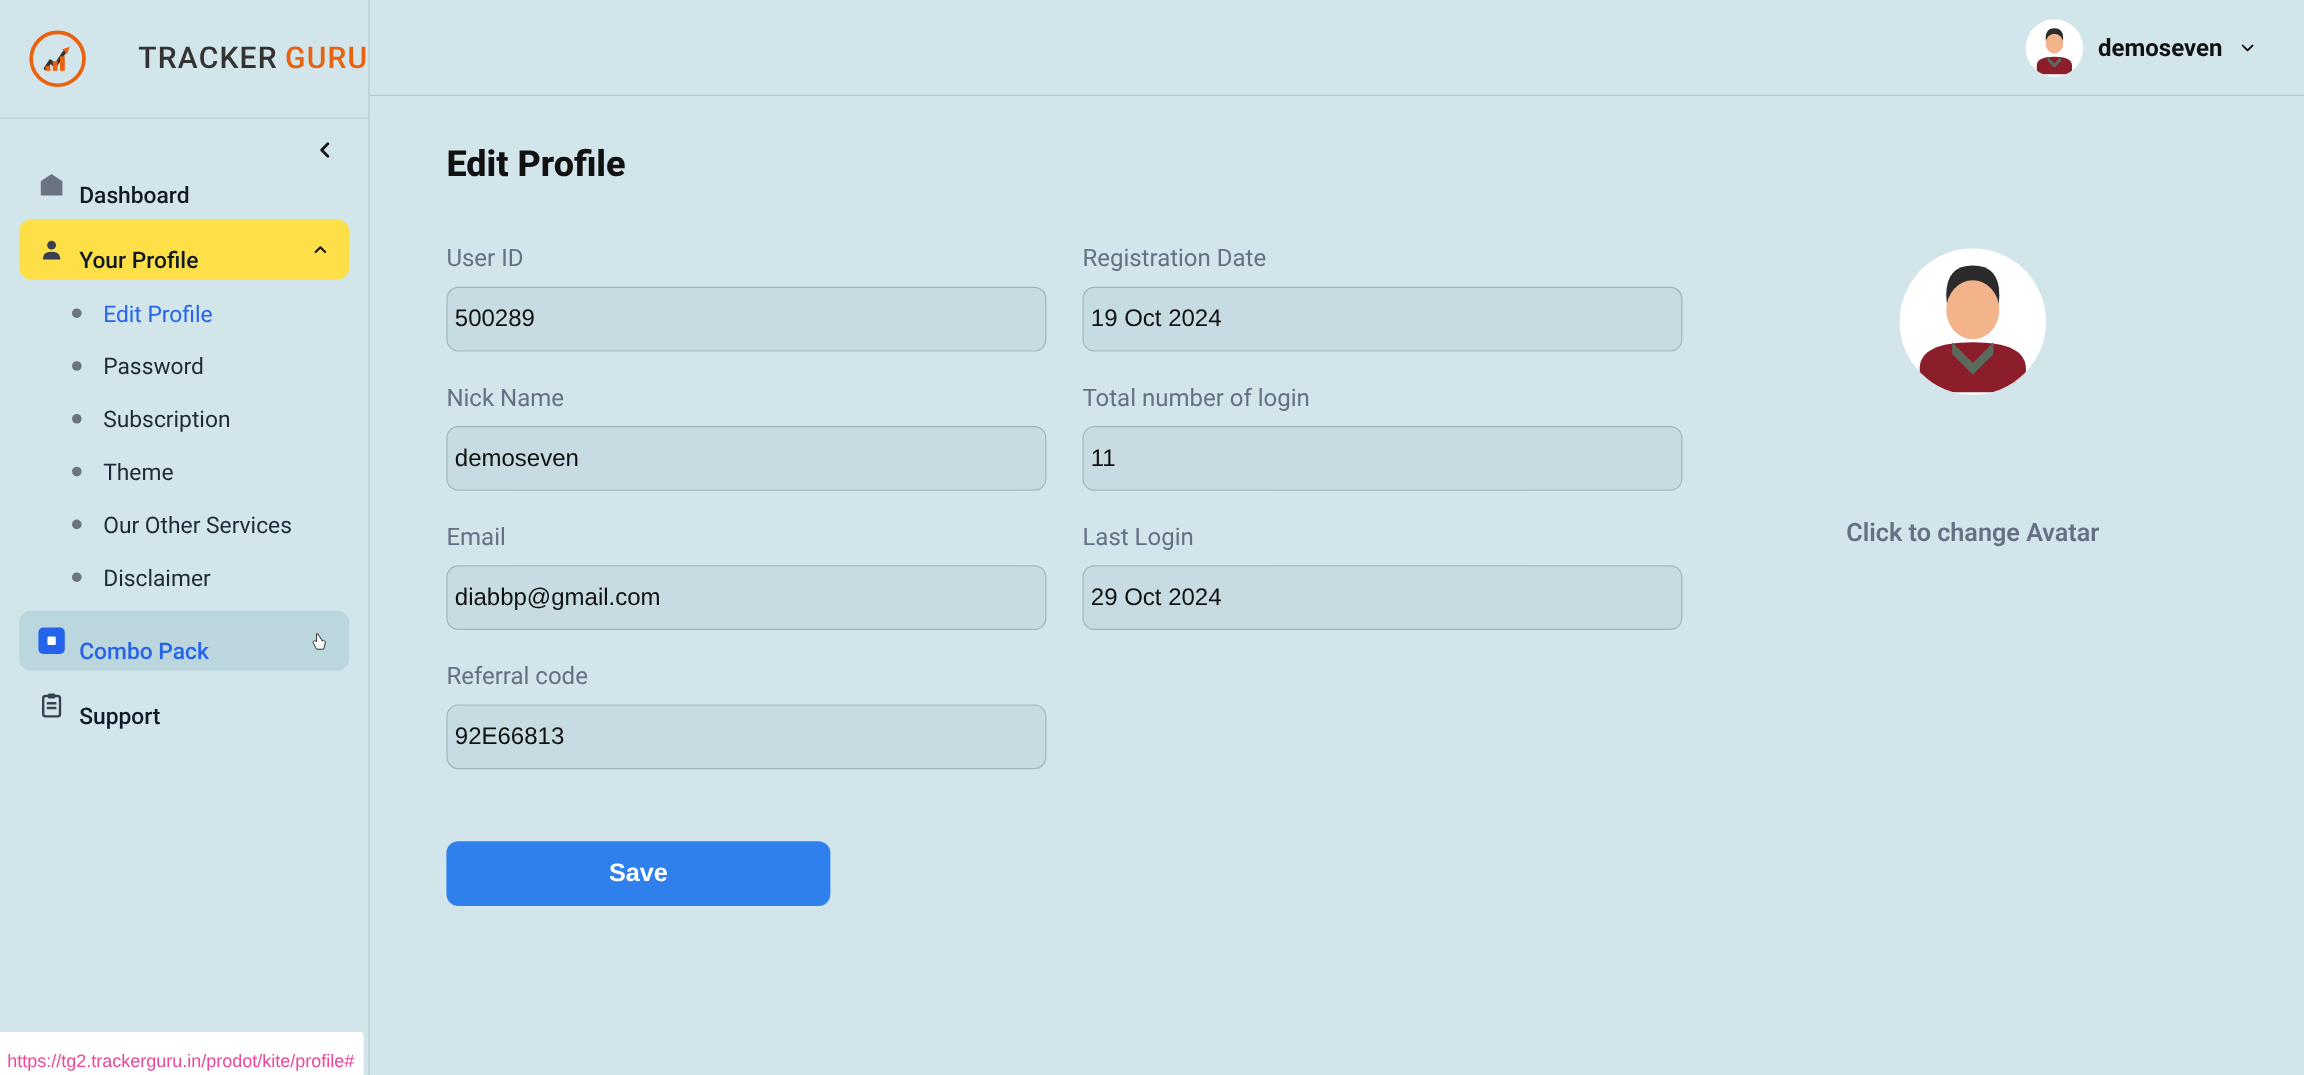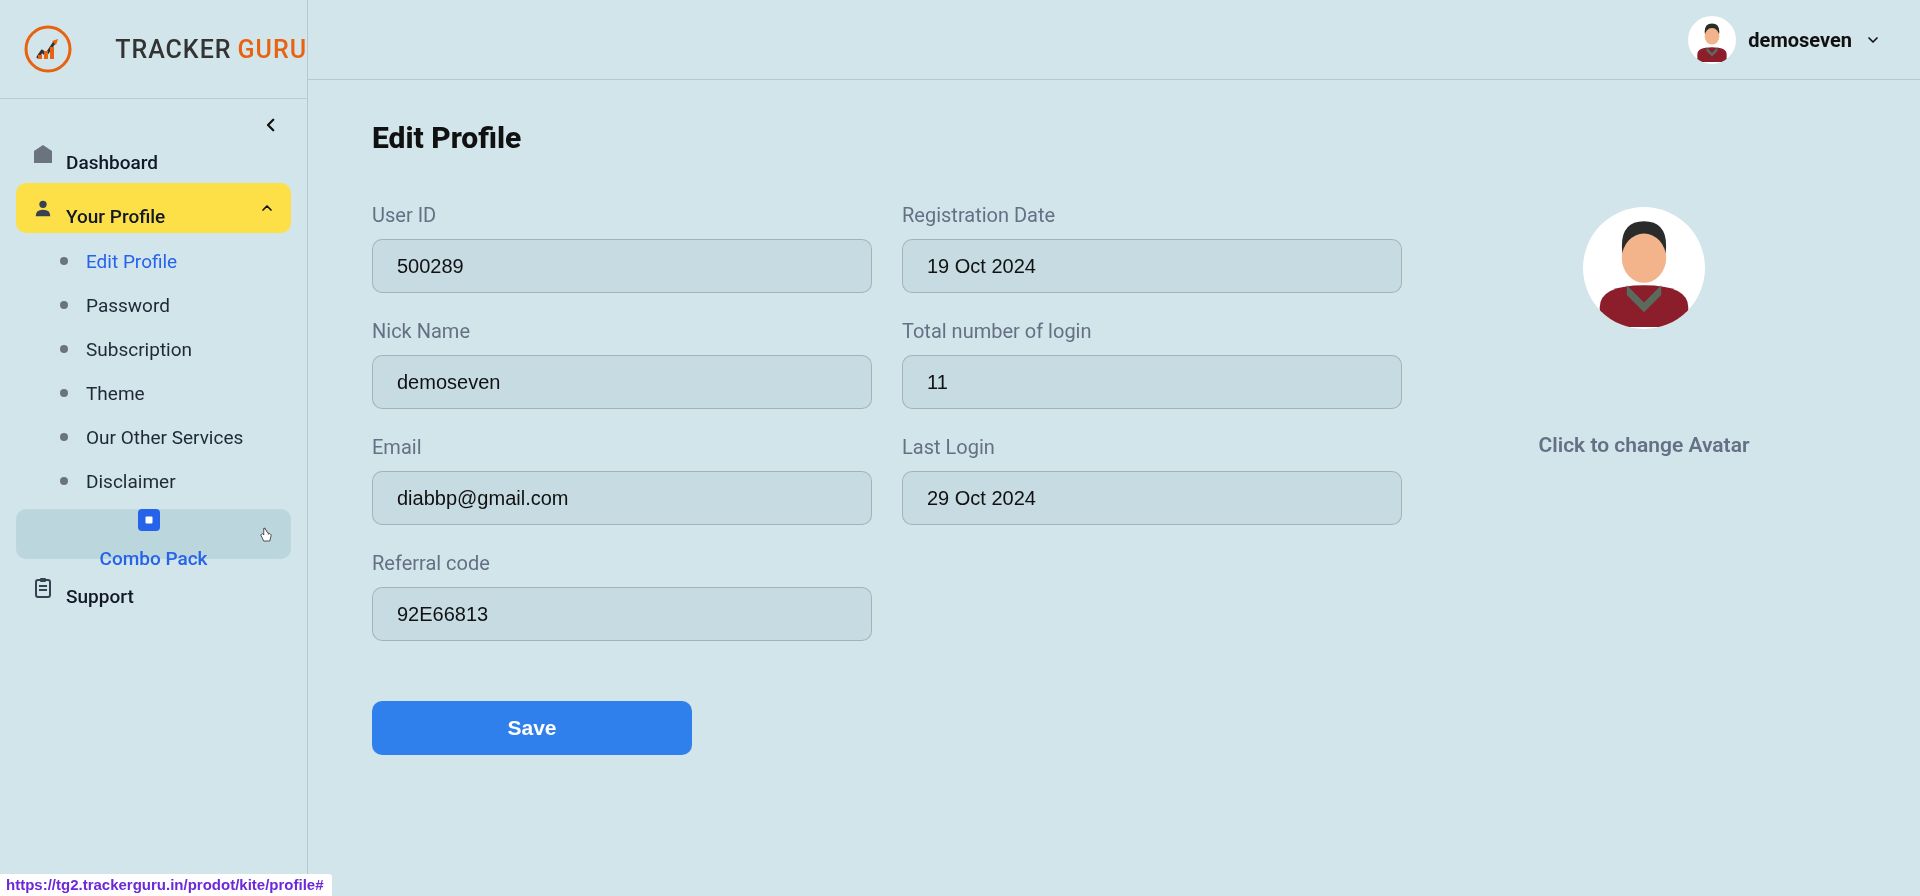--- a/index.html
+++ b/index.html
@@ -180,21 +180,21 @@
     color: #667085;
     font-size: 20px;
     margin-bottom: 12px;
   }
   .field-input {
     width: 100%;
     height: 54px;
     border: 1px solid rgba(0,0,0,0.18);
     background: #c6dce2;
     border-radius: 10px;
-    padding: 0 24px;
+    padding: 0 6px;
     font-size: 20px;
     color: #111;
     outline: none;
   }
   .field-input.readonly { background: #c6dce2; }
   .field-block { margin-bottom: 26px; }
 
   .avatar-col {
     display: flex;
     flex-direction: column;
@@ -225,26 +225,25 @@
     border-radius: 10px;
     font-size: 21px;
     font-weight: 700;
     cursor: pointer;
   }
 
   .status-url {
     position: absolute;
     left: 0; bottom: 0;
     background: #fff;
-    color: #6d28d9;
+    color: #ec4899;
     font-size: 15px;
-    padding: 2px 8px 3px 6px;
+    padding: 16px 8px 3px 6px;
     border-top-right-radius: 3px;
     font-family: Arial, sans-serif;
-    font-weight: bold;
   }
 </style>
 </head>
 <body>
 
 <aside class="sidebar">
   <div class="logo-wrap">
     <span class="logo-mark">
       <svg width="48" height="48" viewBox="0 0 48 48">
         <circle cx="24" cy="24" r="22" fill="none" stroke="#e8620f" stroke-width="3"></circle>
@@ -315,21 +314,21 @@
       <div class="nav-sub-item">
         <span class="dot"></span>
         <span class="sublabel">Our Other Services</span>
       </div>
       <div class="nav-sub-item">
         <span class="dot"></span>
         <span class="sublabel">Disclaimer</span>
       </div>
     </div>
 
-    <div class="nav-item hovered" style="position:relative;flex-direction:column;">
+    <div class="nav-item hovered" style="position:relative;">
       <span class="icon">
         <span class="combo-icon-bg">
           <svg width="12" height="12" viewBox="0 0 24 24">
               <rect x="5" y="5" width="14" height="14" rx="2" fill="#fff"></rect>
             </svg>
         </span>
       </span>
       <span class="label combo-label">Combo Pack</span>
       <span class="hand-cursor">
         <svg width="18" height="22" viewBox="0 0 24 24">

